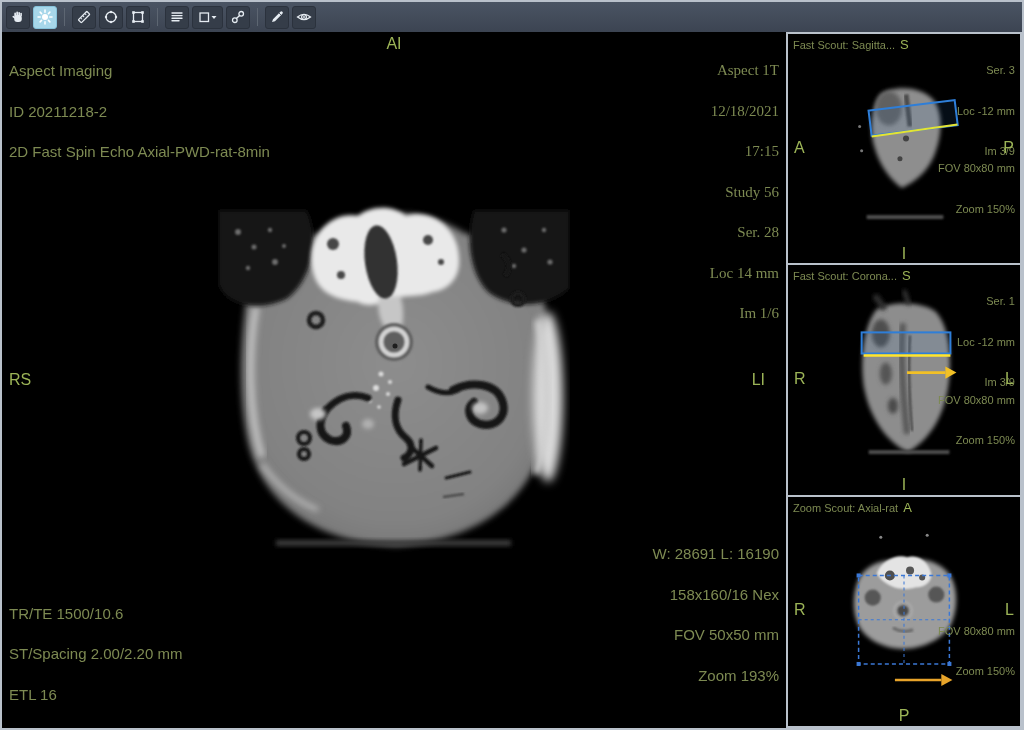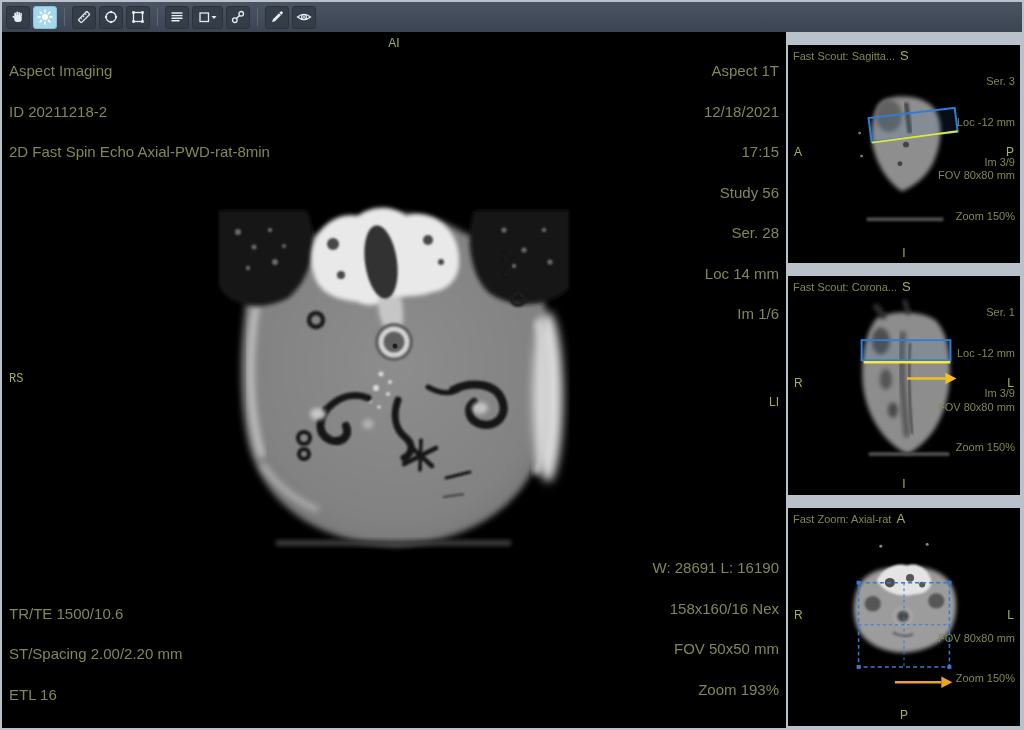--- a/index.html
+++ b/index.html
@@ -20,40 +20,40 @@
   .tb-btn.wide{width:31px;}
   .tb-btn.active{background:var(--active-bg);border-color:var(--active-border);}
   .tb-btn svg{display:block;}
   .tb-sep{width:1px;height:18px;background:#5d6672;margin:0 4px;flex:0 0 1px;}
   
   .content{flex:1;display:flex;background:#000;min-height:0;}
   .main-viewport{flex:1;position:relative;background:#000;overflow:hidden;}
   .mri-main{position:absolute;left:216px;top:170px;}
   .ov{position:absolute;color:var(--dim);font-size:15px;line-height:13.5px;white-space:pre;}
   .ov.right{text-align:right;}
-  .letter{color:var(--bright);font-size:12px;}
+  .letter{color:var(--bright);font-size:16px;}
   
   .right-column{flex:0 0 236px;width:236px;background:var(--frame);padding:2px;display:flex;flex-direction:column;gap:2px;}
-  .scout-panel{flex:1;position:relative;background:#000;overflow:hidden;min-height:0;margin-top:11px;}
+  .scout-panel{flex:1;position:relative;background:#000;overflow:hidden;min-height:0;}
   .scout-svg{position:absolute;inset:0;width:100%;height:100%;}
   .panel-title{position:absolute;top:3px;left:5px;color:var(--dim);font-size:11px;white-space:pre;}
   .panel-title .marker{color:var(--bright);font-size:13px;margin-left:5px;}
   .panel-right{position:absolute;top:3px;right:5px;text-align:right;color:var(--dim);font-size:11px;line-height:13.5px;white-space:pre;}
   .mid-left{position:absolute;left:6px;top:50%;transform:translateY(-62%);}
   .mid-right{position:absolute;right:6px;top:50%;transform:translateY(-62%);}
-  .panel-bottom-right{position:absolute;bottom:13px;right:5px;text-align:right;color:var(--dim);font-size:11px;line-height:13.5px;white-space:pre;}
+  .panel-bottom-right{position:absolute;bottom:20px;right:5px;text-align:right;color:var(--dim);font-size:11px;line-height:13.5px;white-space:pre;}
   .panel-bottom-center{position:absolute;bottom:3px;left:0;right:0;text-align:center;}
   .mv-top-left{top:5px;left:7px;}
-  .mv-top-right{top:5px;right:7px;}
+  .mv-top-right{top:5px;right:7px;font-family:Liberation Serif, serif;}
   .mv-bottom-left{bottom:0;left:7px;}
-  .mv-bottom-right{bottom:5px;right:7px;}
+  .mv-bottom-right{bottom:19px;right:7px;}
   .mv-top-center{top:5px;left:0;right:0;text-align:center;}
   .mv-bottom-center{bottom:5px;left:0;right:0;text-align:center;}
-  .mv-mid-left{left:7px;top:50%;transform:translateY(-50%);font-family:Liberation Mono, monospace;}
-  .mv-mid-right{right:7px;top:50%;transform:translateY(-50%);margin-top:23px;}
+  .mv-mid-left{left:7px;top:50%;transform:translateY(-50%);}
+  .mv-mid-right{right:21px;top:50%;transform:translateY(-50%);}
 </style>
 </head>
 <body>
 
 <svg width="0" height="0" style="position:absolute">
   <defs>
     <filter id="b1" x="-40%" y="-40%" width="180%" height="180%">
         <feGaussianBlur stdDeviation="1"></feGaussianBlur>
       </filter>
     <filter id="b2" x="-40%" y="-40%" width="180%" height="180%">
@@ -377,21 +377,21 @@
           <rect x="70" y="78" width="90" height="88" fill="none" stroke="#3b78d6" stroke-width="1.5" stroke-dasharray="4 3"></rect>
           <line x1="115" y1="78" x2="115" y2="166" stroke="#3b78d6" stroke-width="1" stroke-dasharray="3 3"></line>
           <line x1="70" y1="122" x2="160" y2="122" stroke="#3b78d6" stroke-width="1" stroke-dasharray="3 3"></line>
           <rect x="68" y="76" width="4" height="4" fill="#3b78d6"></rect>
             <rect x="158" y="76" width="4" height="4" fill="#3b78d6"></rect>
           <rect x="68" y="164" width="4" height="4" fill="#3b78d6"></rect>
             <rect x="158" y="164" width="4" height="4" fill="#3b78d6"></rect>
           <line x1="106" y1="182" x2="152" y2="182" stroke="#e8a42a" stroke-width="2.5"></line>
           <polygon points="152,176 163,182 152,188" fill="#e8a42a"></polygon>
         </svg>
-        <div class="panel-title"><span>Fast Zoom: Axial-rat</span><span class="marker">A</span></div>
+        <div class="panel-title"><span>Zoom Scout: Axial-rat</span><span class="marker">A</span></div>
         <div class="ov mid-left letter">R</div>
         <div class="ov mid-right letter">L</div>
         <div class="panel-bottom-right">
           <div>FOV 80x80 mm</div>
           <div>Zoom 150%</div>
         </div>
         <div class="ov panel-bottom-center letter">P</div>
       </div>
 
     </div>

